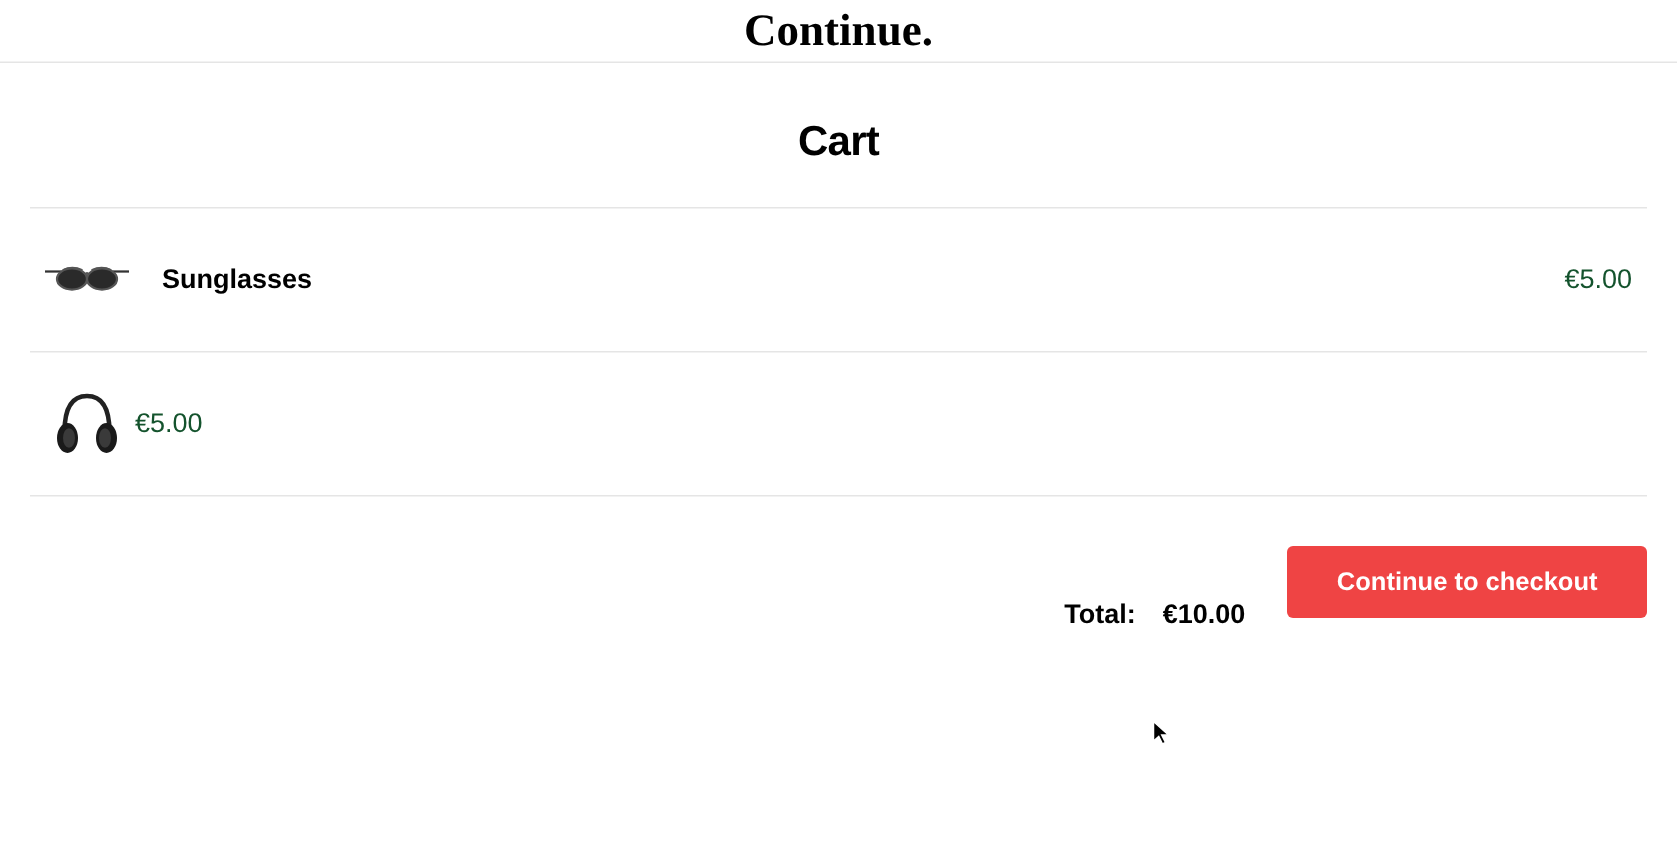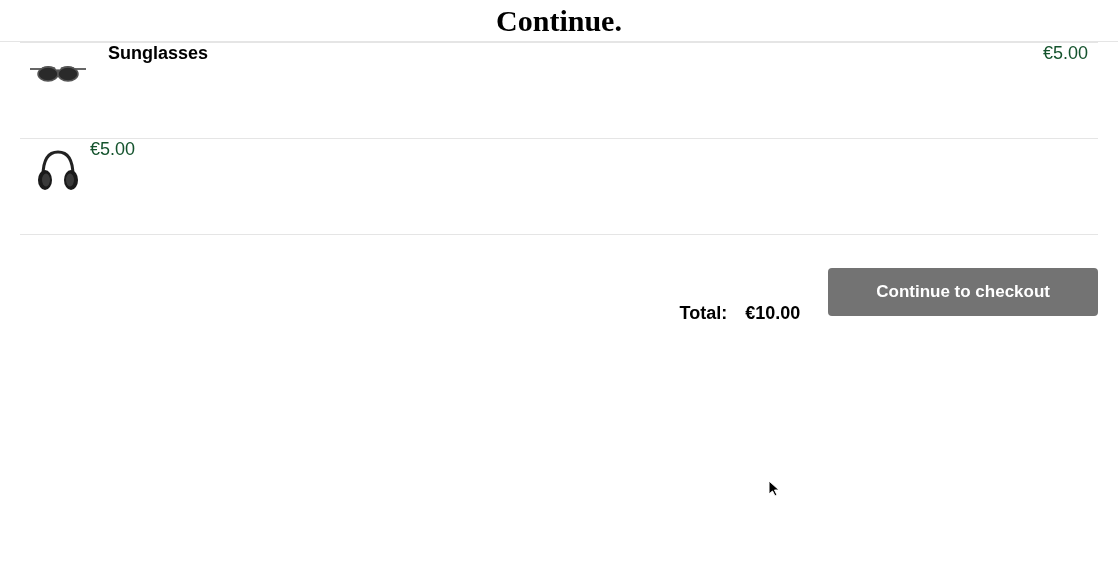--- a/index.html
+++ b/index.html
@@ -38,21 +38,21 @@
       color: #000;
       margin-top: 36px;
       margin-bottom: 28px;
       letter-spacing: -0.5px;
     }
     .cart-items {
       border-top: 1px solid #e5e5e5;
     }
     .cart-row {
       display: flex;
-      align-items: flex-start;
+      align-items: center;
       height: 96px;
       border-bottom: 1px solid #e5e5e5;
       padding: 0 6px;
     }
     .product-image {
       width: 64px;
       height: 64px;
       display: flex;
       align-items: center;
       justify-content: center;
@@ -88,44 +88,45 @@
       font-weight: 700;
       color: #000;
     }
     .total-value {
       font-size: 18px;
       font-weight: 700;
       color: #000;
       margin-top: 44px;
     }
     .checkout-btn {
-      background: #737373;
+      background: #ef4444;
       color: #fff;
       border: none;
       font-size: 17px;
       font-weight: 600;
-      padding: 14px 48px;
+      padding: 14px 33px;
       border-radius: 4px;
       cursor: pointer;
     }
     .cursor {
       position: absolute;
       left: 768px;
       top: 480px;
       pointer-events: none;
     }
   </style>
 </head>
 <body>
 
 <div class="header">
   <div class="logo">Continue.</div>
 </div>
 
 <div class="container">
+  <h1 class="page-title">Cart</h1>
 
   <div class="cart-items">
 
     <div class="cart-row">
       <div class="product-image">
         <svg width="60" height="30" viewBox="0 0 60 30">
           <line x1="2" y1="9" x2="13" y2="9" stroke="#333" stroke-width="1.5"></line>
           <line x1="47" y1="9" x2="58" y2="9" stroke="#333" stroke-width="1.5"></line>
           <ellipse cx="20" cy="14" rx="10" ry="7" fill="#2a2a2a" stroke="#555" stroke-width="1.5"></ellipse>
           <ellipse cx="40" cy="14" rx="10" ry="7" fill="#2a2a2a" stroke="#555" stroke-width="1.5"></ellipse>

